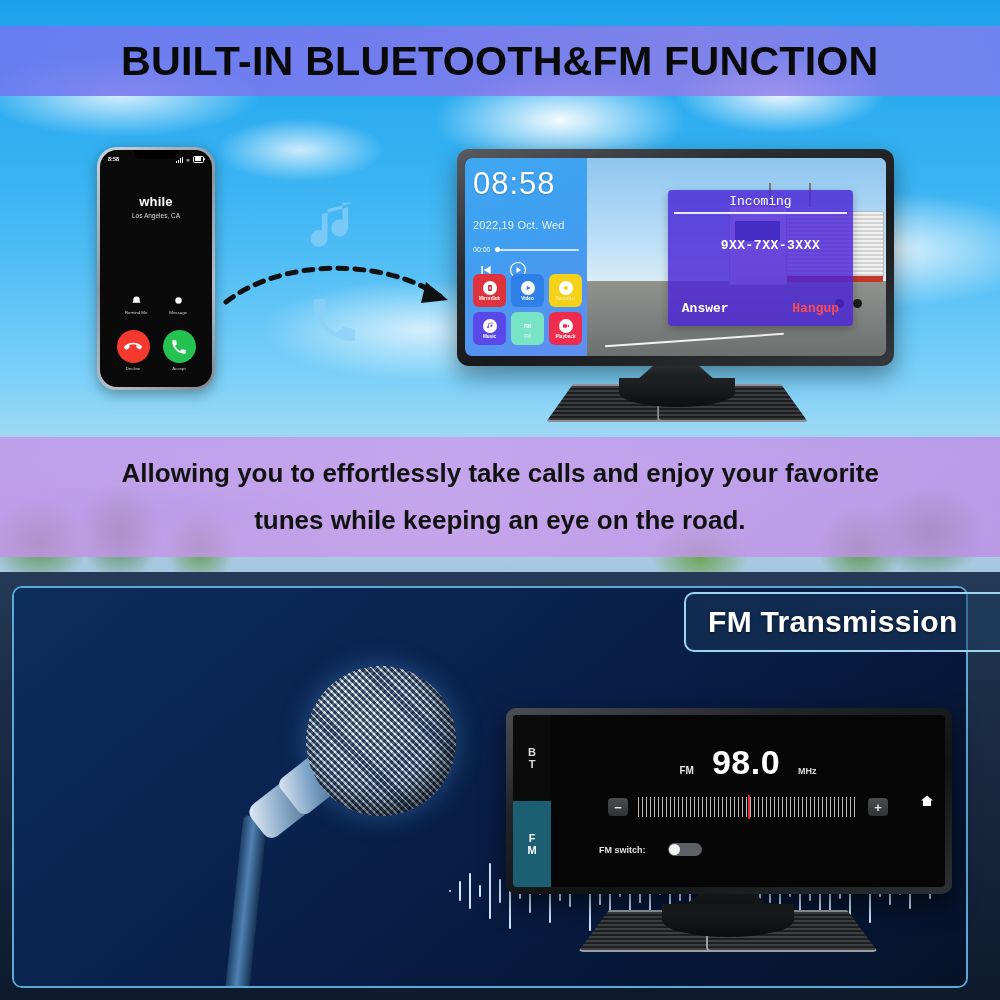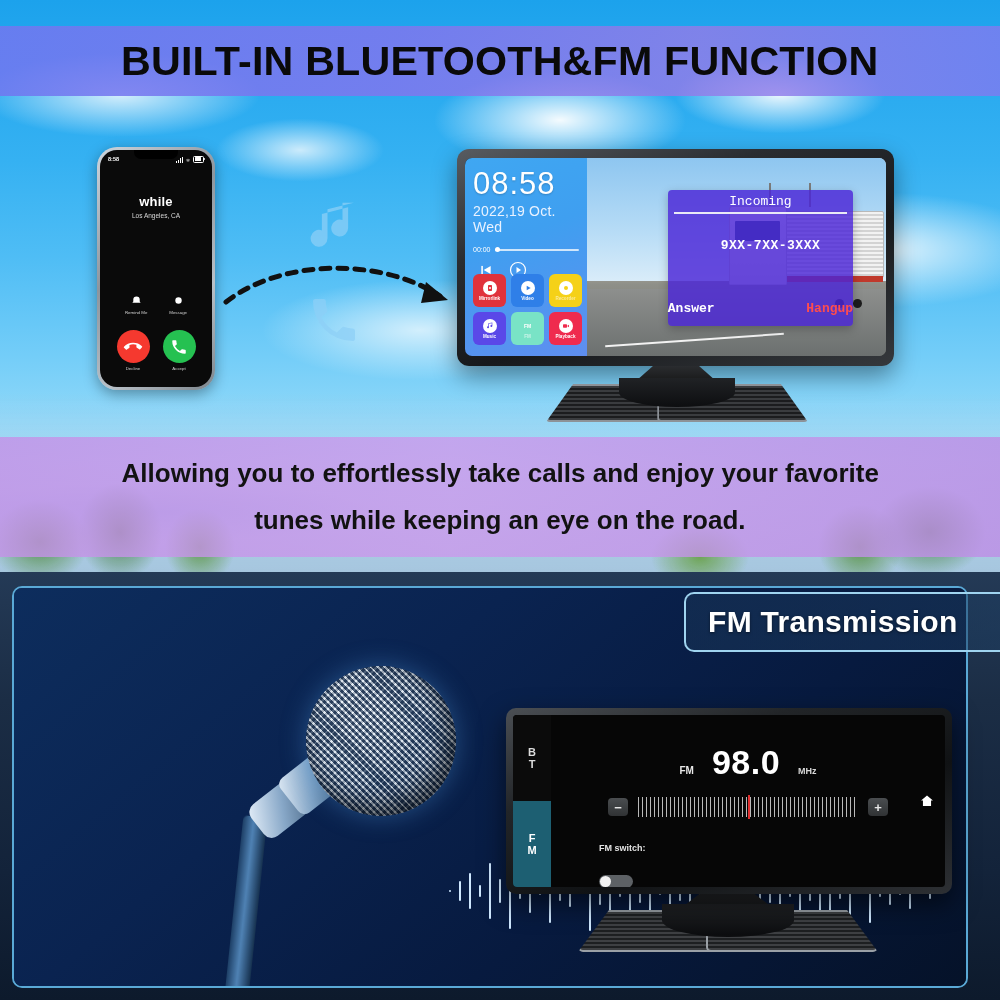--- a/index.html
+++ b/index.html
@@ -73,21 +73,21 @@
   .handset-ic{position:absolute;left:306px;top:292px;width:56px;height:56px;opacity:.72;}
   .arrow-svg{position:absolute;left:222px;top:250px;width:240px;height:70px;}
 
   
   .monitor{position:absolute;left:457px;top:149px;width:437px;height:217px;border-radius:12px;
     background:linear-gradient(160deg,#585c61,#2a2d31 30%,#17191c 60%,#35383c);padding:9px 8px 10px 8px;box-sizing:border-box;
     box-shadow:0 10px 24px rgba(0,0,0,.4);}
   .mscreen{position:relative;width:100%;height:100%;border-radius:7px;overflow:hidden;background:#0c0c0c;display:flex;align-items:center;}
   .mleft{width:29%;height:100%;background:linear-gradient(160deg,#3fa7f2,#3f9ff0 40%,#5f8ef0 100%);position:relative;padding:10px 8px;box-sizing:border-box;}
   .mclock{color:#fff;font-size:31px;font-weight:300;letter-spacing:1px;line-height:1;text-shadow:0 1px 2px rgba(0,0,0,.2);}
-  .mdate{color:#e9f2ff;font-size:14px;margin-top:4px;letter-spacing:.2px;}
+  .mdate{color:#e9f2ff;font-size:11px;margin-top:20px;letter-spacing:.2px;}
   .mplayer{position:absolute;left:8px;top:88px;width:calc(100% - 16px);}
   .mtrack{display:flex;align-items:center;gap:4px;}
   .mtrack .tt{color:#fff;font-size:7px;}
   .mtrack .tbar{flex:1;height:2px;background:rgba(255,255,255,.75);border-radius:2px;position:relative;}
   .mtrack .tbar::before{content:"";position:absolute;left:0;top:-2px;width:5px;height:5px;border-radius:50%;background:#fff;}
   .mctrls{display:flex;align-items:center;gap:16px;margin-top:8px;padding-left:6px;}
   .mapps{position:absolute;left:8px;bottom:6px;width:calc(100% + 36px);}
   .approw{display:flex;gap:5px;margin-bottom:5px;}
   .app{width:33px;height:33px;border-radius:6px;display:flex;flex-direction:column;align-items:center;justify-content:center;gap:1px;}
   .app .glyph{width:14px;height:14px;border-radius:50%;background:#fff;display:flex;align-items:center;justify-content:center;}
@@ -107,21 +107,21 @@
   .sky-back{position:absolute;left:0;top:0;width:100%;height:62%;
     background:linear-gradient(180deg,#8ec6f0,#b7dcf6 60%,#d9ecf9);}
   .wheel{position:absolute;bottom:-8%;width:9px;height:9px;border-radius:50%;background:#1c1c1c;}
 
   
   .calldlg{position:absolute;left:27%;top:16%;width:62%;height:69%;border-radius:4px;
     background:rgba(74,37,215,.82);box-shadow:0 3px 10px rgba(0,0,0,.25);}
   .calldlg .hd{text-align:center;color:#fff;font-size:13px;padding-top:4px;}
   .calldlg .rule{height:2px;background:#e9e9f6;margin:3px 6px 0 6px;}
   .calldlg .num{text-align:center;color:#fff;font-size:13px;font-weight:bold;margin-top:24px;letter-spacing:.5px;padding-left:20px;}
-  .calldlg .btns{position:absolute;left:0;bottom:10px;width:100%;display:flex;justify-content:space-between;padding:0 0;box-sizing:border-box;}
+  .calldlg .btns{position:absolute;left:0;bottom:10px;width:100%;display:flex;justify-content:space-between;padding:0 14px;box-sizing:border-box;}
   .calldlg .ans{color:#fff;font-size:13px;font-weight:bold;}
   .calldlg .hang{color:#ff4d4d;font-size:13px;font-weight:bold;}
 
   
   .stand-neck{position:absolute;left:628px;top:366px;width:96px;height:22px;background:linear-gradient(180deg,#2a2c2f,#111);clip-path:polygon(26% 0,74% 0,100% 100%,0 100%);}
   .stand-base{position:absolute;left:546px;top:384px;width:262px;height:34px;}
   .stand-base .wing{position:absolute;top:0;width:56%;height:100%;
     background:repeating-linear-gradient(180deg,#3a3c3f 0 2px,#1b1c1e 2px 4px);border:2px solid #8d9298;}
   .stand-base .wl{left:0;clip-path:polygon(18% 0,100% 0,100% 100%,0 100%);border-radius:4px;}
   .stand-base .wr{right:0;clip-path:polygon(0 0,82% 0,100% 100%,0 100%);border-radius:4px;}
@@ -175,21 +175,21 @@
   .fmbody{flex:1;position:relative;}
   .freq-row{position:absolute;left:0;top:30px;width:100%;display:flex;align-items:baseline;justify-content:center;gap:18px;}
   .freq-row .fm-lbl{color:#e8e8e8;font-size:10px;font-weight:bold;}
   .freq-row .fm-val{color:#fff;font-size:34px;font-weight:bold;letter-spacing:.5px;line-height:1;}
   .freq-row .fm-unit{color:#d8d8d8;font-size:9px;font-weight:bold;}
   .tuner{position:absolute;left:0;top:82px;width:100%;display:flex;align-items:center;justify-content:center;gap:10px;}
   .tbtn{width:20px;height:18px;border-radius:4px;background:linear-gradient(180deg,#4a4d50,#303234);display:flex;align-items:center;justify-content:center;color:#e6e6e6;font-size:13px;font-weight:bold;line-height:1;}
   .ruler{position:relative;width:220px;height:20px;
     background:repeating-linear-gradient(90deg, #b9b9b9 0 1px, transparent 1px 4px);}
   .ruler::after{content:"";position:absolute;left:50%;top:-2px;width:1.6px;height:24px;background:#e03030;}
-  .fmsw{position:absolute;left:48px;top:128px;display:flex;align-items:flex-start;gap:22px;flex-direction:column;}
+  .fmsw{position:absolute;left:48px;top:128px;display:flex;align-items:center;gap:22px;}
   .fmsw .lbl{color:#e2e2e2;font-size:9px;font-weight:bold;}
   .toggle{width:34px;height:13px;border-radius:7px;background:#5d6165;position:relative;}
   .toggle .knob{position:absolute;left:1px;top:1px;width:11px;height:11px;border-radius:50%;background:#f2f2f2;}
   .home-ic{position:absolute;right:10px;top:50%;transform:translateY(-50%);width:16px;height:15px;}
   .fm-stand-neck{position:absolute;left:672px;top:893px;width:110px;height:22px;background:linear-gradient(180deg,#26282b,#0d0e10);clip-path:polygon(26% 0,74% 0,100% 100%,0 100%);z-index:3;}
   .fm-stand-base{position:absolute;left:578px;top:910px;width:300px;height:38px;z-index:3;}
   .fm-stand-base .wing{position:absolute;top:0;width:56%;height:100%;
     background:repeating-linear-gradient(180deg,#3e4043 0 2px,#1d1f21 2px 4px);border:2px solid #9aa0a6;}
   .fm-stand-base .wl{left:0;clip-path:polygon(18% 0,100% 0,100% 100%,0 100%);border-radius:5px;}
   .fm-stand-base .wr{right:0;clip-path:polygon(0 0,82% 0,100% 100%,0 100%);border-radius:5px;}

